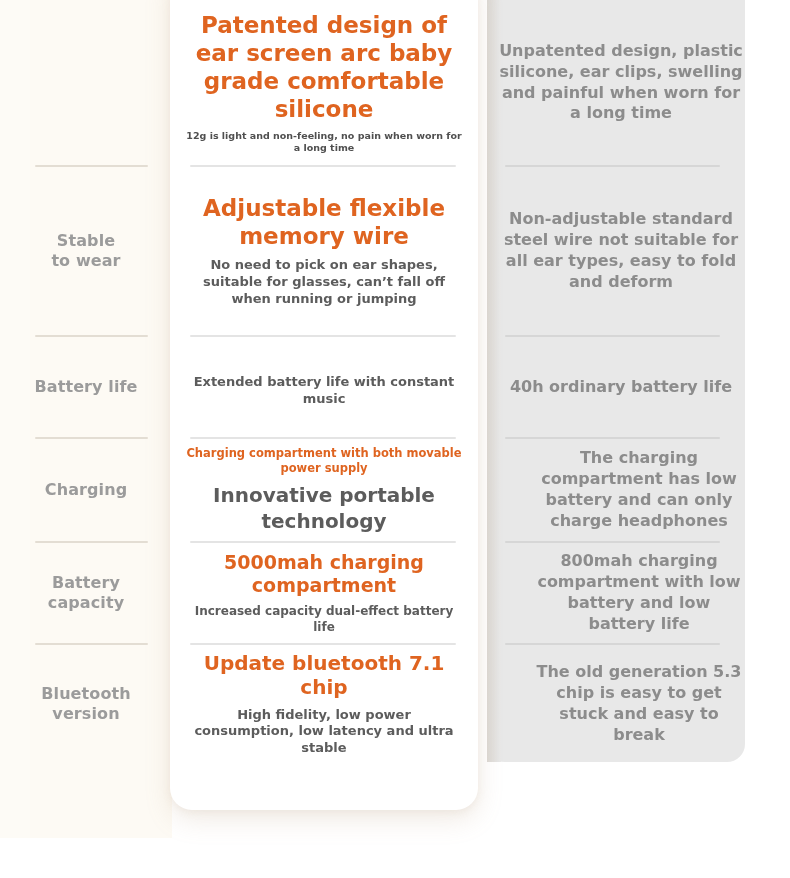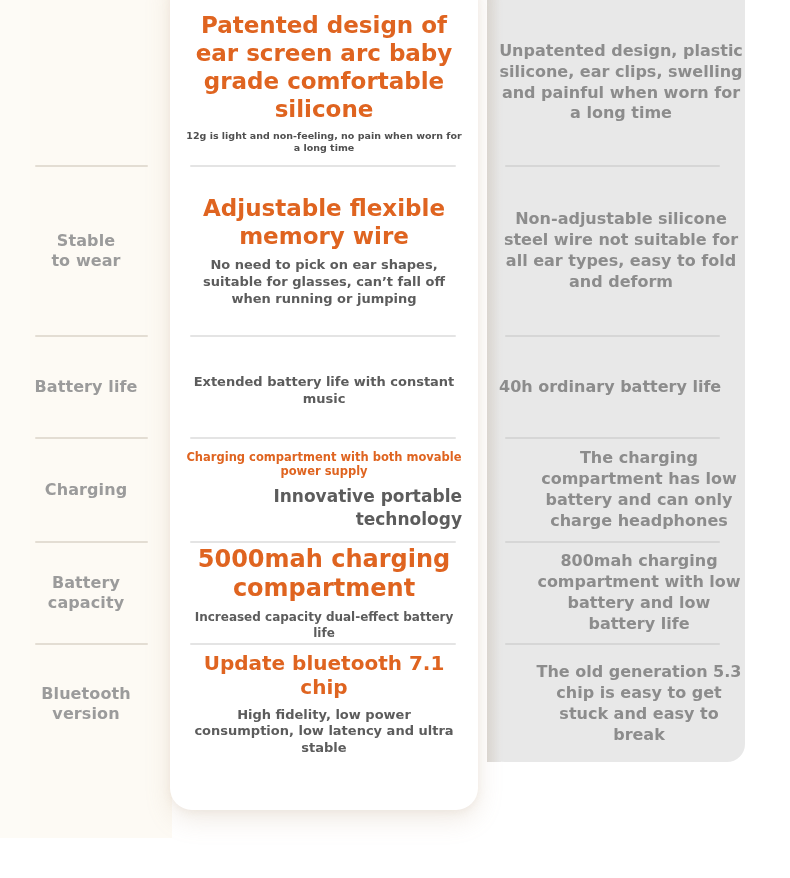--- a/index.html
+++ b/index.html
@@ -137,44 +137,44 @@
     text-align: center;
   }
   .hero-head {
     color: #df6420;
     font-weight: 700;
     line-height: 1.22;
     margin: 0;
   }
   .hero-head.sz-xl { font-size: 23px; }
   .hero-head.sz-lg { font-size: 20px; }
-  .hero-head.sz-md { font-size: 24px; }
+  .hero-head.sz-md { font-size: 19px; }
   .hero-head.sz-sm { font-size: 13.5px; }
   .hero-head.sz-xs { font-size: 11.5px; }
 
   .hero-sub {
     color: #5c5c5c;
     font-weight: 600;
     line-height: 1.30;
     margin: 7px 0 0 0;
   }
-  .hero-sub.sz-lg { font-size: 17px; text-align: right; }
+  .hero-sub.sz-lg { font-size: 20px; }
   .hero-sub.sz-md { font-size: 13px; }
   .hero-sub.sz-sm { font-size: 12px; }
   .hero-sub.sz-xs { font-size: 9.5px; font-weight: 700; color: #4f4f4f; }
 
   
   .cell-comp {
     position: absolute;
     left: 487px;
     width: 268px;
     height: 100%;
     display: flex;
     align-items: center;
-    justify-content: flex-start;
+    justify-content: center;
     box-sizing: border-box;
     padding: 0 12px;
     text-align: center;
   }
   .comp-text {
     color: #8c8c8c;
     font-weight: 700;
     line-height: 1.30;
     margin: 0;
   }
@@ -234,21 +234,21 @@
         <span class="label-text">
           <span>Stable</span><br>
           <span>to wear</span>
         </span>
       </div>
       <div class="cell-hero">
         <p class="hero-head sz-xl">Adjustable flexible memory wire</p>
         <p class="hero-sub sz-md">No need to pick on ear shapes, suitable for glasses, can’t fall off when running or jumping</p>
       </div>
       <div class="cell-comp">
-        <p class="comp-text sz-lg">Non-adjustable silicone steel wire not suitable for all ear types, easy to fold and deform</p>
+        <p class="comp-text sz-lg">Non-adjustable standard steel wire not suitable for all ear types, easy to fold and deform</p>
       </div>
     </div>
     <div class="divider d-left" style="top:335px;"></div>
     <div class="divider d-hero" style="top:335px;"></div>
     <div class="divider d-comp" style="top:335px;"></div>
 
     <div class="row" style="top:337px; height:100px;">
       <div class="cell-label">
         <span class="label-text">
           <span>Battery life</span>

